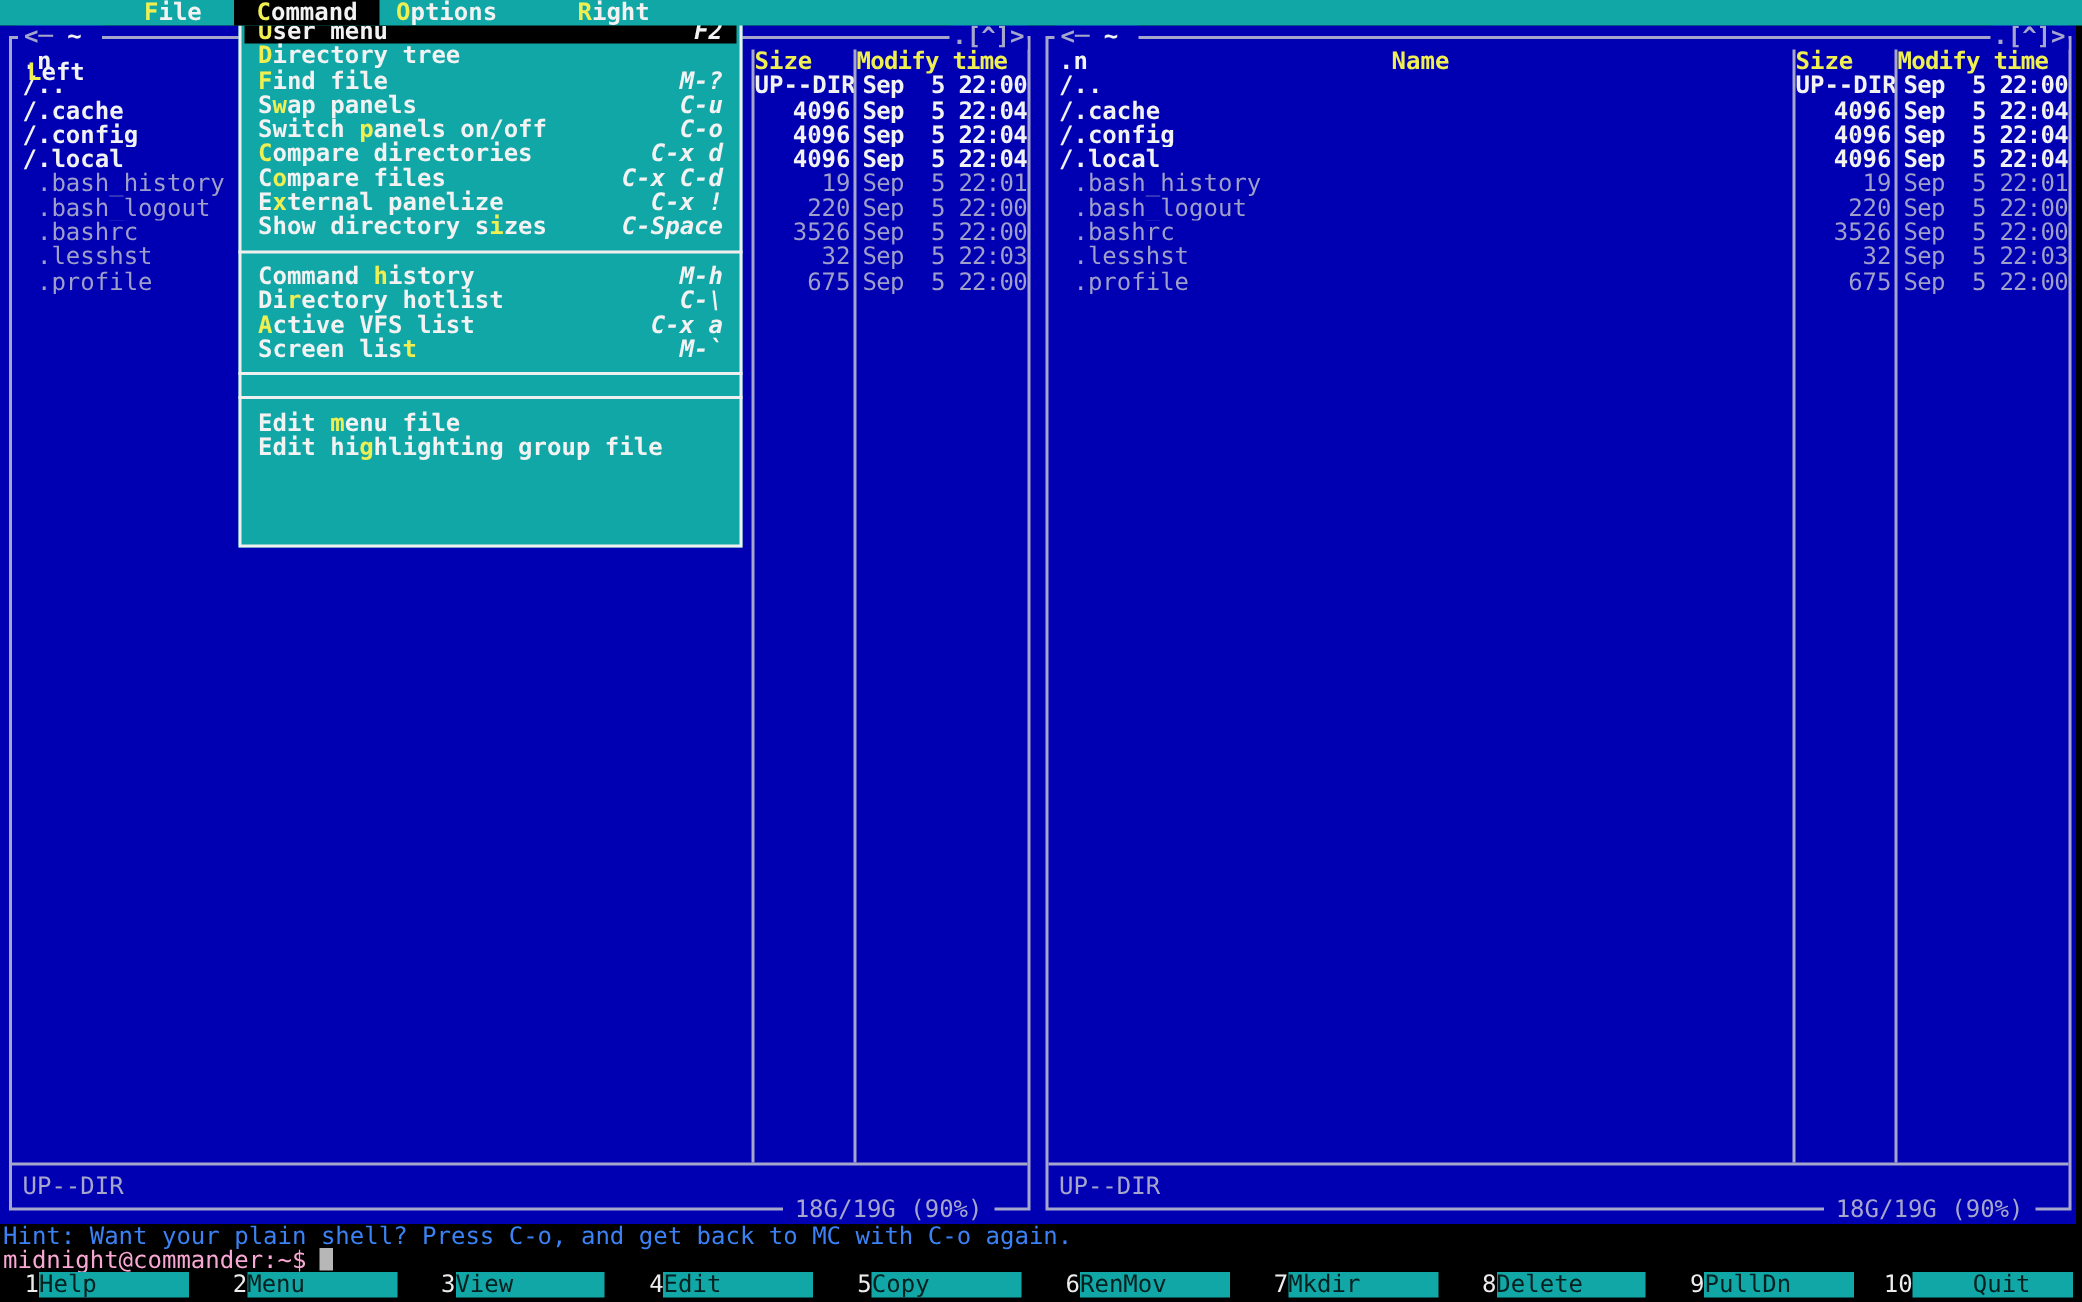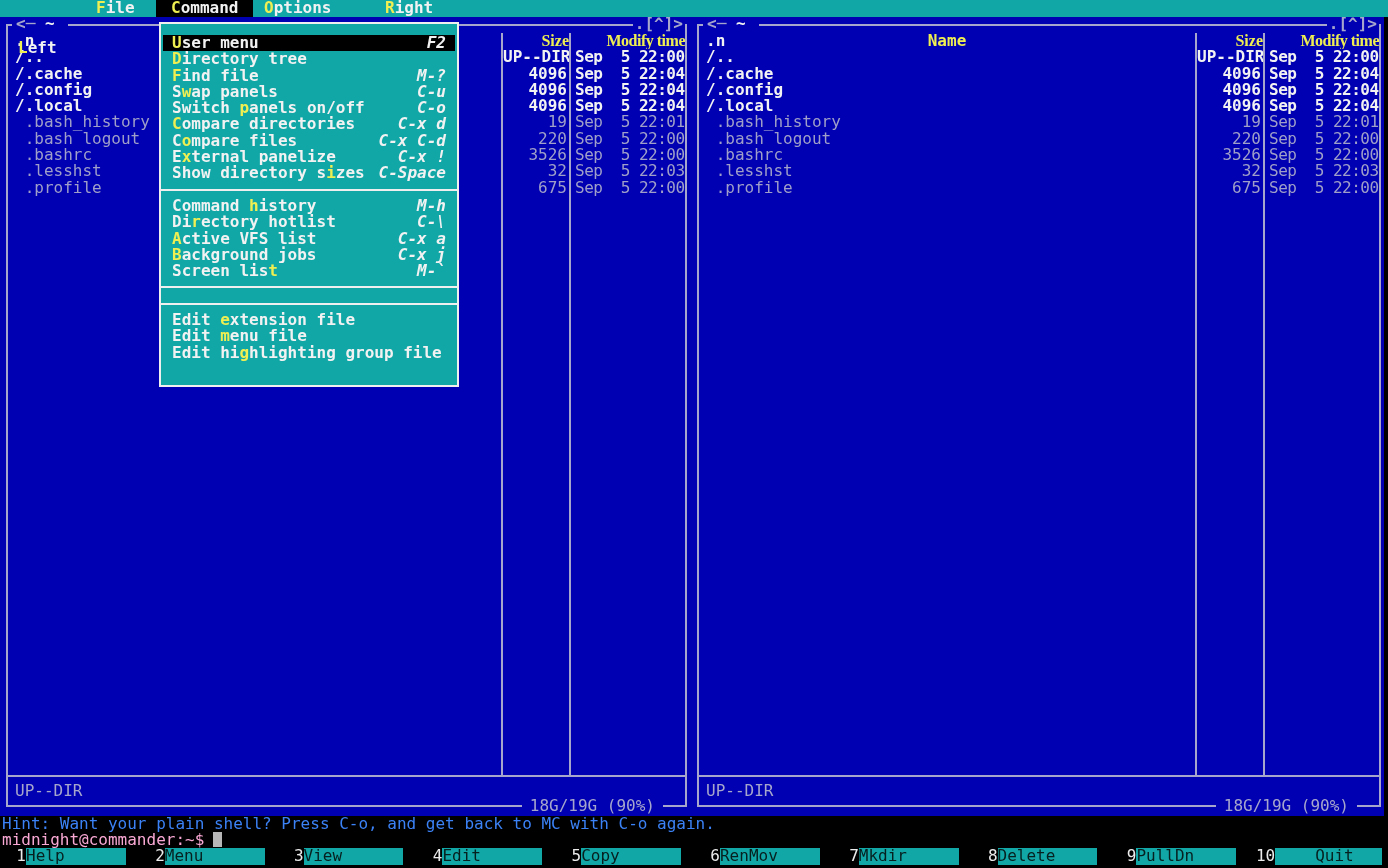--- a/index.html
+++ b/index.html
@@ -33,30 +33,30 @@
   .prow{display:flex;height:16.3px;line-height:16.3px;white-space:pre;overflow:hidden;}
   .c-name{flex:1;padding-left:7px;overflow:hidden;position:relative;}
   .c-size{width:66px;text-align:right;padding-right:2px;}
   .gapcol{width:2px;}
   .c-time{width:114px;padding-left:4px;letter-spacing:-0.5px;}
   .k-dir .c-name,.k-up .c-name,.k-dir .c-size,.k-up .c-size,.k-dir .c-time,.k-up .c-time{color:var(--white);}
   .k-file{font-weight:normal;}
   .k-file .c-name,.k-file .c-size,.k-file .c-time{color:var(--dim);}
   .hdr-row .sort-ind{position:absolute;left:7px;color:var(--white);}
   .hdr-row .hdr-center{position:absolute;left:0;right:0;text-align:center;color:var(--yellow);}
-  .hdr-cell{color:var(--yellow);text-align:right;padding:0;font-family:Liberation Serif, serif;}
+  .hdr-cell{color:var(--yellow);text-align:left;padding:0;}
   .vsep{position:absolute;top:7px;height:742px;width:2px;background:var(--frame);}
   .vsep.v1{right:182px;}
   .vsep.v2{right:114px;}
   .hsep{position:absolute;left:0;right:0;top:749px;height:2px;background:var(--frame);}
   .mini{position:absolute;left:7px;top:757px;color:var(--frame);font-weight:normal;white-space:pre;}
   .free{position:absolute;right:22px;bottom:-10px;height:17px;background:var(--blue);padding:0 8px;color:var(--frame);font-weight:normal;white-space:pre;z-index:2;}
 
   
-  .dropdown{position:absolute;left:159px;top:22px;width:300px;height:365px;background:var(--teal);
+  .dropdown{position:absolute;left:159px;top:0;width:336px;height:365px;background:var(--teal);
             border:2px solid #efefef;z-index:5;padding-top:11px;}
   .m-row{height:16.3px;line-height:16.3px;margin:0 2px;padding:0 9px;display:flex;
          justify-content:space-between;color:var(--white);white-space:pre;cursor:default;}
   .m-row.sel{background:var(--black);}
   .m-short{margin-left:12px;font-style:italic;}
   .m-sep{height:16.3px;position:relative;}
   .m-sep::after{content:"";position:absolute;left:-2px;right:-2px;top:7px;height:2px;background:#efefef;}
 
   
   .hint{position:absolute;left:2px;top:816px;height:16px;color:#3b82f6;font-weight:normal;white-space:pre;z-index:3;}
@@ -132,25 +132,23 @@
     <div class="m-row"><span class="m-label">S<span class="hot">w</span>ap panels</span><span class="m-short">C-u</span></div>
     <div class="m-row"><span class="m-label">Switch <span class="hot">p</span>anels on/off</span><span class="m-short">C-o</span></div>
     <div class="m-row"><span class="m-label"><span class="hot">C</span>ompare directories</span><span class="m-short">C-x d</span></div>
     <div class="m-row"><span class="m-label">C<span class="hot">o</span>mpare files</span><span class="m-short">C-x C-d</span></div>
     <div class="m-row"><span class="m-label">E<span class="hot">x</span>ternal panelize</span><span class="m-short">C-x !</span></div>
     <div class="m-row"><span class="m-label">Show directory s<span class="hot">i</span>zes</span><span class="m-short">C-Space</span></div>
     <div class="m-sep"></div>
     <div class="m-row"><span class="m-label">Command <span class="hot">h</span>istory</span><span class="m-short">M-h</span></div>
     <div class="m-row"><span class="m-label">Di<span class="hot">r</span>ectory hotlist</span><span class="m-short">C-\</span></div>
     <div class="m-row"><span class="m-label"><span class="hot">A</span>ctive VFS list</span><span class="m-short">C-x a</span></div>
-    <div class="m-row"><span class="m-label"><span class="hot">B</span>ackground jobs</span><span class="m-short">C-x j</span></div>
     <div class="m-row"><span class="m-label">Screen lis<span class="hot">t</span></span><span class="m-short">M-`</span></div>
     <div class="m-sep"></div>
     <div class="m-sep"></div>
-    <div class="m-row"><span class="m-label">Edit <span class="hot">e</span>xtension file</span><span class="m-short"></span></div>
     <div class="m-row"><span class="m-label">Edit <span class="hot">m</span>enu file</span><span class="m-short"></span></div>
     <div class="m-row"><span class="m-label">Edit hi<span class="hot">g</span>hlighting group file</span><span class="m-short"></span></div>
   </div>
 
 <div class="hint">Hint: Want your plain shell? Press C-o, and get back to MC with C-o again.</div>
 <div class="promptline"><span>midnight@commander:~$</span><span class="cursor"></span></div>
 <div class="keybar" id="keybar">
     <div class="kb">
       <span class="kb-num">1</span>
       <span class="kb-label">Help</span>

